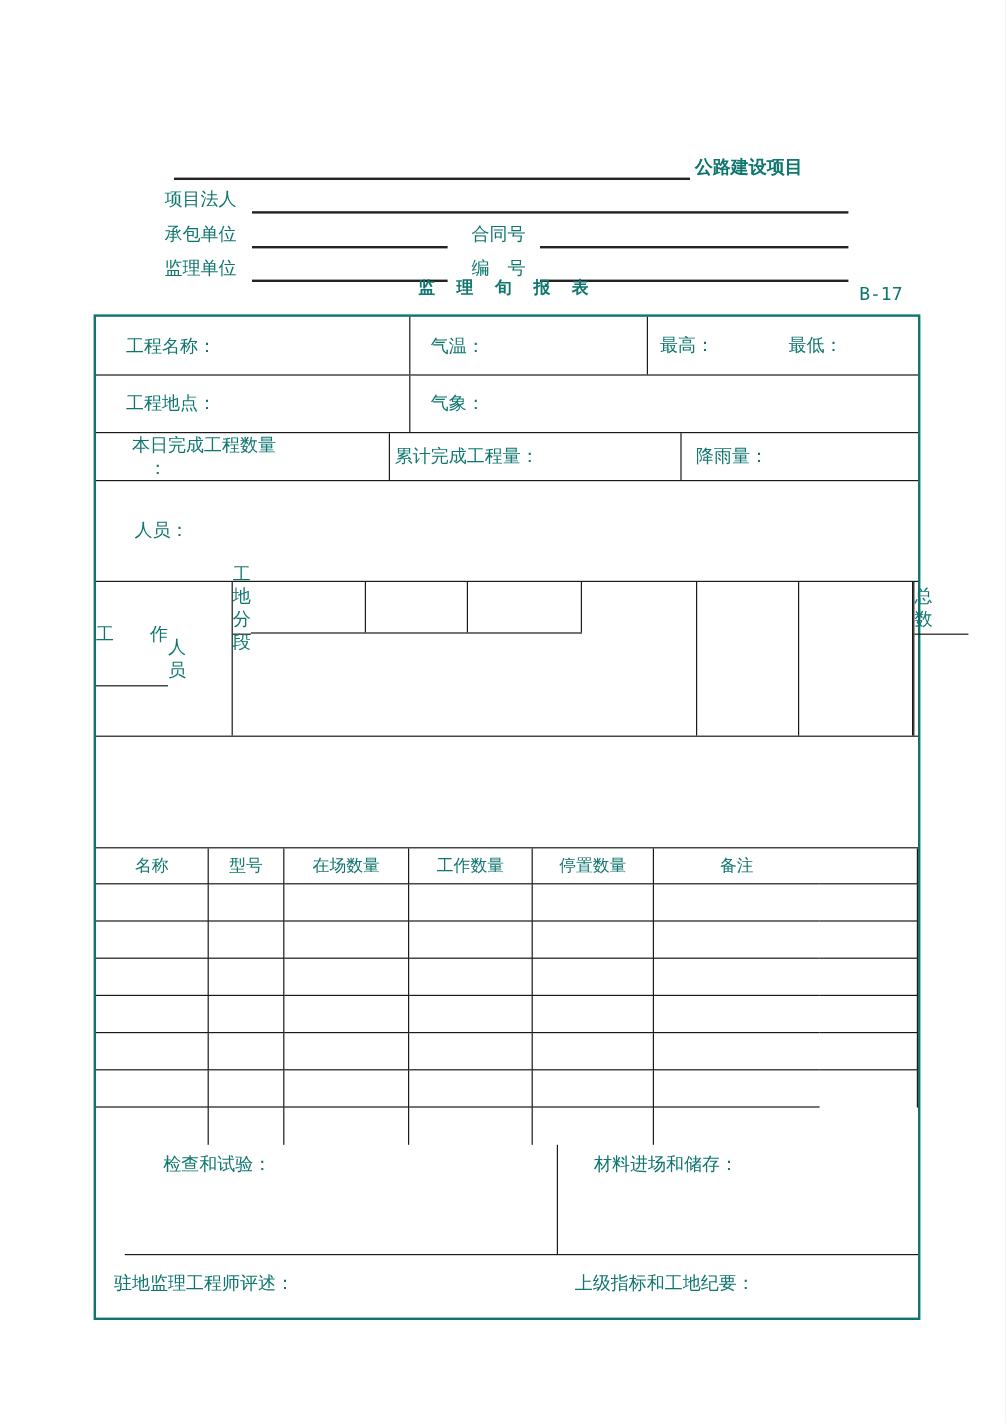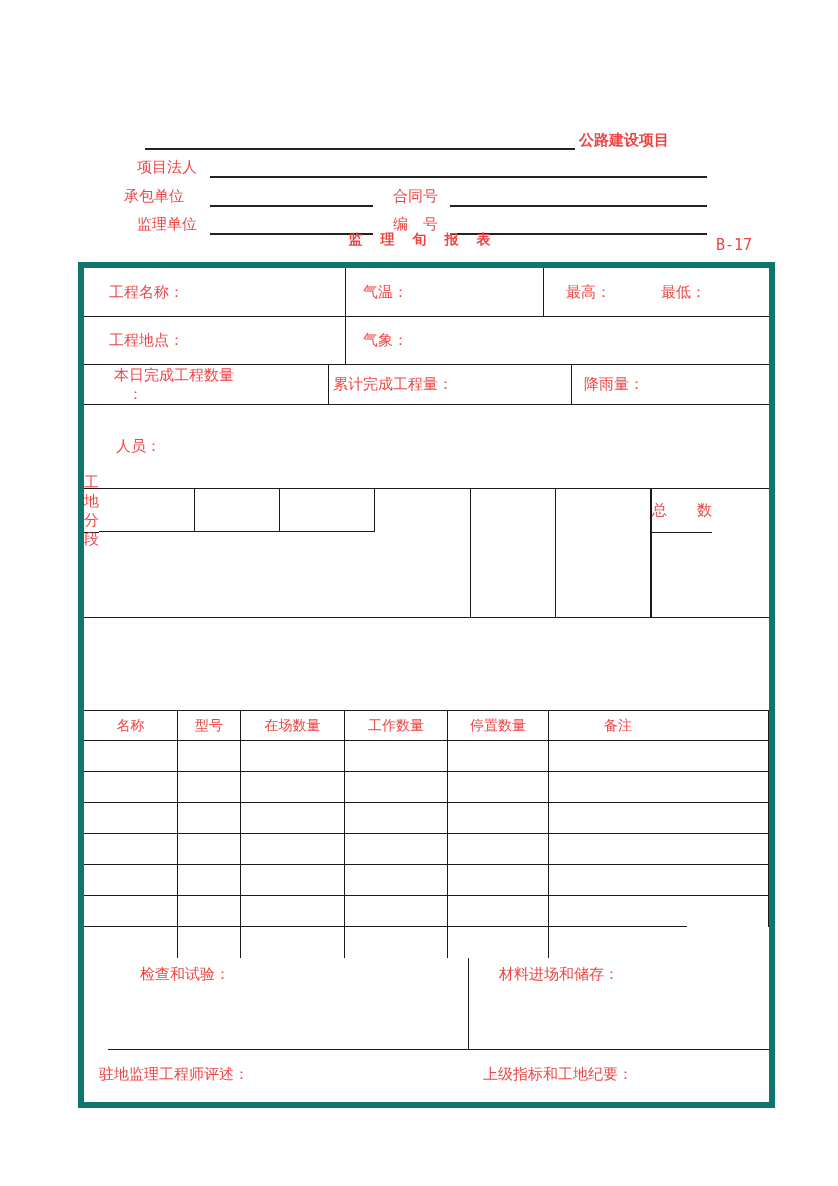--- a/index.html
+++ b/index.html
@@ -1,32 +1,32 @@
 <!DOCTYPE html>
 <html><head>
 <meta charset="utf-8">
 <style>
   html,body{margin:0;padding:0;background:#e8e8e8;}
   .sheet{
     position:relative;
     width:838px;height:1186px;
     background:#ffffff;
     font-family:"Liberation Sans",sans-serif;
-    color:#ef4444;
+    color:#0f766e;
     overflow:hidden;
   }
   .abs{position:absolute;}
   .lbl{font-size:15px;line-height:1.2;white-space:nowrap;}
   .uline{border-bottom:2px solid #222;}
 
   
   .formtable{
     position:absolute;left:78px;top:262px;
     width:685px;height:834px;
-    border:6px solid #0f766e;
+    border:2px solid #0f766e;
     box-sizing:content-box;
     background:#fff;
   }
   .row{display:flex;box-sizing:border-box;border-bottom:1px solid #1a1a1a;}
   .row.no-bb{border-bottom:none;}
   .cell{
     box-sizing:border-box;border-right:1px solid #1a1a1a;
     display:flex;align-items:center;
     font-size:15px;
   }
@@ -62,21 +62,21 @@
 <body>
 
 <div class="sheet">
 
   <div class="abs uline" style="left:145px;top:131px;width:430px;height:17px;"></div>
   <div class="abs lbl" style="left:579px;top:131px;font-weight:bold;">公路建设项目</div>
 
   <div class="abs lbl" style="left:137px;top:158px;">项目法人</div>
   <div class="abs uline" style="left:210px;top:159px;width:497px;height:17px;"></div>
 
-  <div class="abs lbl" style="left:124px;top:187px;">承包单位</div>
+  <div class="abs lbl" style="left:137px;top:187px;">承包单位</div>
   <div class="abs uline" style="left:210px;top:188px;width:163px;height:17px;"></div>
   <div class="abs lbl" style="left:393px;top:187px;">合同号</div>
   <div class="abs uline" style="left:450px;top:188px;width:257px;height:17px;"></div>
 
   <div class="abs lbl" style="left:137px;top:215px;">监理单位</div>
   <div class="abs uline" style="left:210px;top:216px;width:163px;height:17px;"></div>
   <div class="abs lbl" style="left:393px;top:215px;">编　号</div>
   <div class="abs uline" style="left:450px;top:216px;width:257px;height:17px;"></div>
 
   <div class="abs title" style="left:78px;top:231px;width:685px;">监　理　旬　报　表</div>
@@ -85,21 +85,21 @@
   <div class="formtable">
 
     <div class="row" style="height:49px;">
       <div class="cell pl25" style="flex:0 0 262px;">
         <span>工程名称：</span>
       </div>
       <div class="cell pl17" style="flex:0 0 198px;">
         <span>气温：</span>
       </div>
       <div class="cell last relcell" style="flex:1;">
-        <span class="fl" style="left:22px;">最高：</span>
+        <span class="fl" style="left:10px;">最高：</span>
         <span class="fl" style="left:117px;">最低：</span>
       </div>
     </div>
 
     <div class="row" style="height:48px;">
       <div class="cell pl25" style="flex:0 0 262px;">
         <span>工程地点：</span>
       </div>
       <div class="cell last pl17" style="flex:1;">
         <span>气象：</span>
@@ -120,20 +120,28 @@
     </div>
 
     <div class="row" style="height:84px;">
       <div class="cell last pl15" style="flex:1;">
         <span>人员：</span>
       </div>
     </div>
 
     <div class="row" style="height:129px;">
 
+      <div class="cell col" style="flex:0 0 114px;">
+        <div class="subrow center" style="height:87px;display:flex;align-items:center;justify-content:center;">
+          <span>工　　作</span>
+        </div>
+        <div class="subrow no-bb" style="flex:1;display:flex;align-items:center;justify-content:center;">
+          <span>人　　员</span>
+        </div>
+      </div>
 
       <div class="cell col" style="flex:0 0 376px;">
         <div class="subrow" style="height:44px;display:flex;align-items:center;justify-content:center;">
           <span>工 地 分 段</span>
         </div>
         <div class="subrow" style="height:43px;">
           <div class="subcell" style="flex:0 0 96px;"></div>
           <div class="subcell" style="flex:0 0 85px;"></div>
           <div class="subcell" style="flex:0 0 95px;"></div>
           <div class="subcell last" style="flex:1;"></div>

